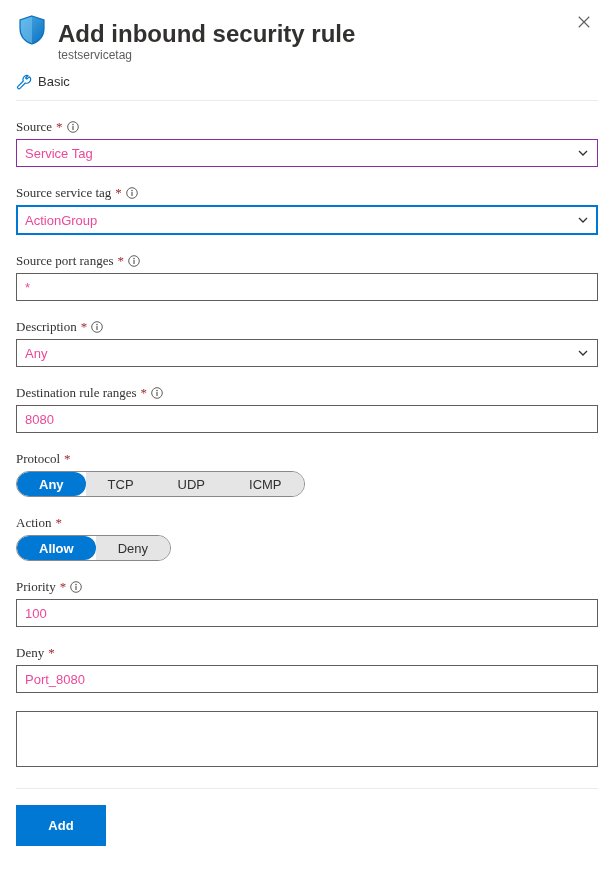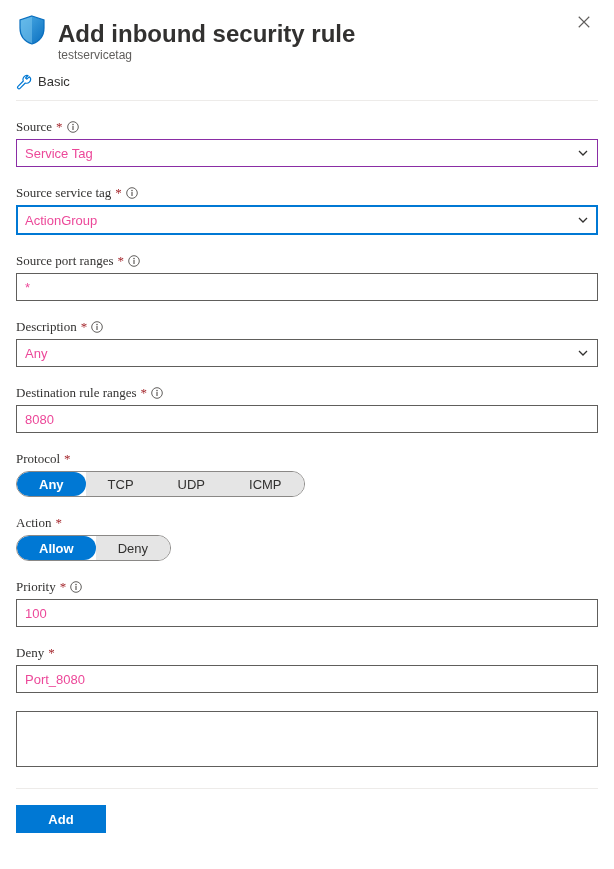--- a/index.html
+++ b/index.html
@@ -136,21 +136,21 @@
   }
   .footer-divider {
     border-top: 1px solid #edebe9;
     margin: 4px 0 16px 0;
   }
   .add-btn {
     display: inline-flex;
     align-items: center;
     justify-content: center;
     min-width: 90px;
-    height: 28px;
+    height: 41px;
     background: #0078d4;
     color: #ffffff;
     border: none;
     font-size: 13px;
     font-weight: 600;
     cursor: pointer;
     padding: 0 18px;
   }
 </style>
 </head>

